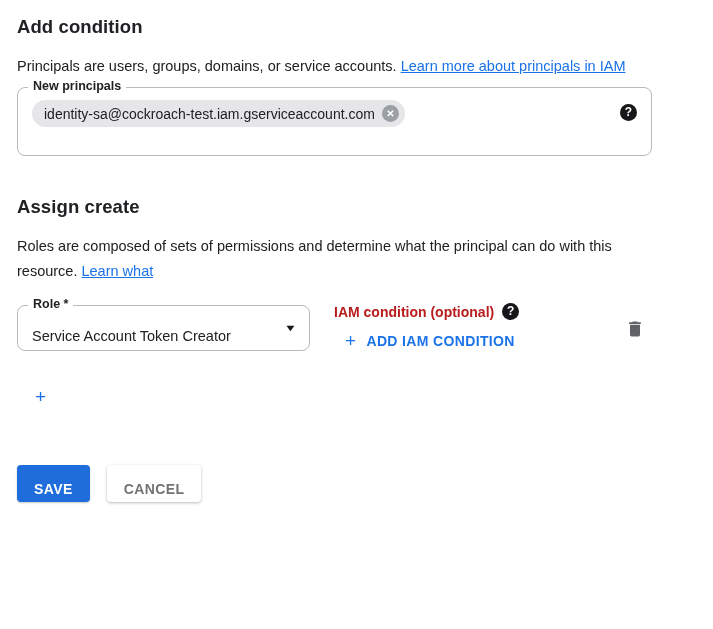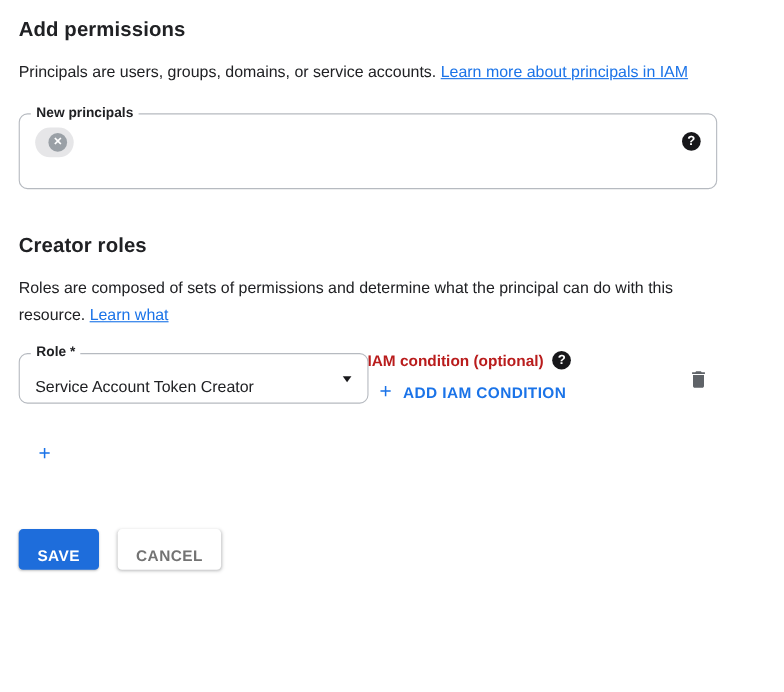--- a/index.html
+++ b/index.html
@@ -41,21 +41,21 @@
     position: absolute;
     top: -9px; left: 10px;
     background: #fff;
     padding: 0 5px;
     font-size: 12.5px;
     font-weight: 600;
     color: #202124;
     white-space: nowrap;
   }
   .principals-field {
-    margin-top: 24px;
+    margin-top: 8px;
     width: 635px;
     height: 69px;
     padding: 12px 14px;
     display: flex;
     align-items: flex-start;
   }
   .chip {
     display: inline-flex;
     align-items: center;
     gap: 7px;
@@ -95,21 +95,21 @@
 
   .assign-heading { margin-top: 40px; }
 
   .role-row {
     margin-top: 21px;
     display: flex;
     align-items: flex-start;
   }
   .role-col { width: 293px; flex: none; }
   .role-select {
-    width: 318px;
+    width: 293px;
     height: 46px;
     display: flex;
     align-items: center;
     padding: 0 14px;
     cursor: pointer;
   }
   .role-value { font-size: 14.5px; color: #202124; margin-top: 16px; }
   .dropdown-arrow {
     margin-left: auto;
     font-size: 9px;
@@ -192,33 +192,34 @@
     background: #ffffff;
     color: #737373;
     box-shadow: 0 1px 3px rgba(60,64,67,0.35);
   }
 </style>
 </head>
 <body>
 
 
 
-<h1>Add permissions</h1>
+<h1>Add condition</h1>
 
 <p class="desc"><span>Principals are users, groups, domains, or service accounts. </span><a>Learn more about principals in IAM</a></p>
 
 <div class="outlined-field principals-field">
   <span class="float-label">New principals</span>
   <span class="chip">
+    <span>identity-sa@cockroach-test.iam.gserviceaccount.com</span>
     <span class="chip-close">✕</span>
   </span>
   <span class="help-icon">?</span>
 </div>
 
-<h2 class="assign-heading">Creator roles</h2>
+<h2 class="assign-heading">Assign create</h2>
 
 <p class="desc"><span>Roles are composed of sets of permissions and determine what the principal can do with this resource. </span><a>Learn what</a></p>
 
 <div class="role-row">
   <div class="role-col">
     <div class="outlined-field role-select">
       <span class="float-label">Role *</span>
       <span class="role-value">Service Account Token Creator</span>
       <span class="dropdown-arrow">▼</span>
     </div>

